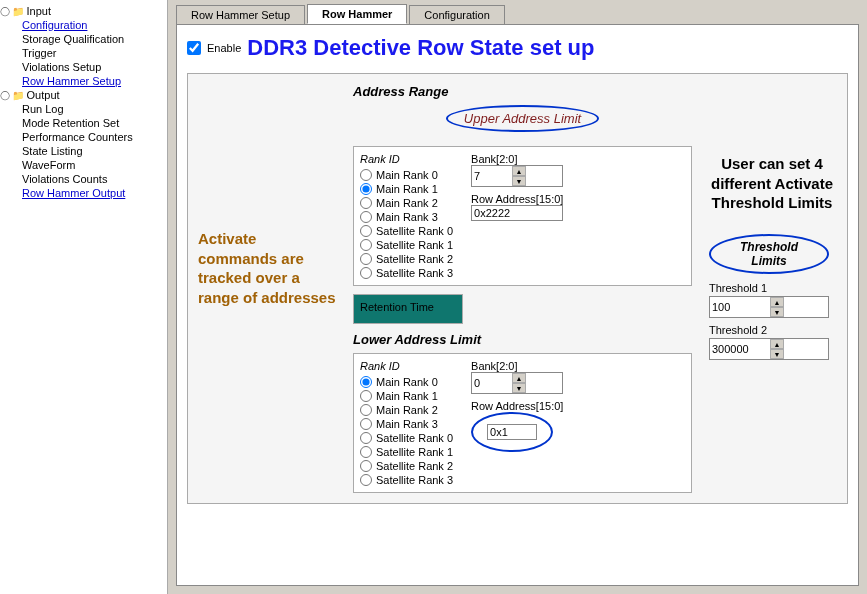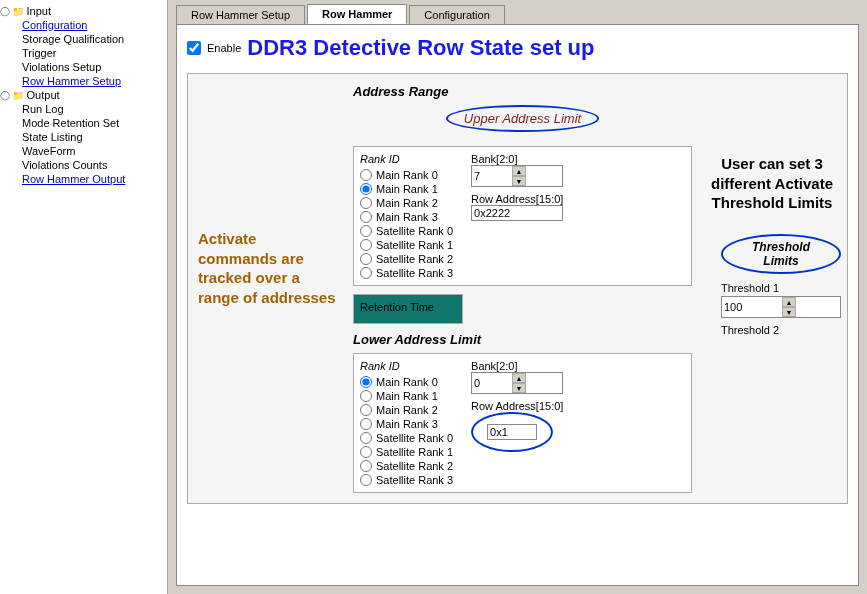--- a/index.html
+++ b/index.html
@@ -200,21 +200,21 @@
       margin-top: 6px;
     }
     .retention-title {
       font-size: 11px;
       margin-bottom: 4px;
     }
 
     
     .threshold-section {
       position: absolute;
-      right: 6px;
+      right: 18px;
       top: 160px;
       width: 120px;
     }
     .threshold-oval {
       display: inline-block;
       border: 2.5px solid #0033cc;
       border-radius: 50%;
       padding: 4px 10px;
       font-size: 12px;
       font-weight: bold;
@@ -276,20 +276,24 @@
     <div class="tree-item">
           <span class="indent" style="display:inline-block;width:22px;"></span>
           <span class="label ">Run Log</span>
         </div>
         <div class="tree-item">
           <span class="indent" style="display:inline-block;width:22px;"></span>
           <span class="label ">Mode Retention Set</span>
         </div>
         <div class="tree-item">
           <span class="indent" style="display:inline-block;width:22px;"></span>
+          <span class="label ">Performance Counters</span>
+        </div>
+        <div class="tree-item">
+          <span class="indent" style="display:inline-block;width:22px;"></span>
           <span class="label ">State Listing</span>
         </div>
         <div class="tree-item">
           <span class="indent" style="display:inline-block;width:22px;"></span>
           <span class="label ">WaveForm</span>
         </div>
         <div class="tree-item">
           <span class="indent" style="display:inline-block;width:22px;"></span>
           <span class="label ">Violations Counts</span>
         </div>
@@ -314,21 +318,21 @@
     <div class="enable-header">
       <input type="checkbox" checked="" style="">
       <span class="enable-label">Enable</span>
       <span class="enable-title">DDR3 Detective Row State set up</span>
     </div>
 
     <div style="border:1px solid #aaa; padding:10px; position:relative; background:#f5f5f5;">
 
       <div class="annotation-left">Activate commands are tracked over a range of addresses</div>
 
-      <div class="annotation-right">User can set 3 different Activate Threshold Limits</div>
+      <div class="annotation-right">User can set 4 different Activate Threshold Limits</div>
 
       <div style="margin-left:155px; margin-right:145px;">
         <div class="section-title">Address Range</div>
 
         <div style="text-align:center; margin-bottom:6px;">
           <span class="upper-limit-label">Upper Address Limit</span>
         </div>
 
         <div class="rank-section">
           <div>
@@ -469,19 +473,26 @@
     <div class="spinbox">
       <input type="text" value="100" style="width: 60px;">
       <div class="spinbox-btns">
         <button>▲</button>
         <button>▼</button>
       </div>
     </div>
   </div>
             <div class="threshold-item">
     <div class="threshold-label">Threshold 2</div>
+    <div class="spinbox">
+      <input type="text" value="300000" style="width: 60px;">
+      <div class="spinbox-btns">
+        <button>▲</button>
+        <button>▼</button>
+      </div>
+    </div>
   </div>
           </div>
       </div>
 
     </div>
   </div>
 </div>
 
 </body></html>

